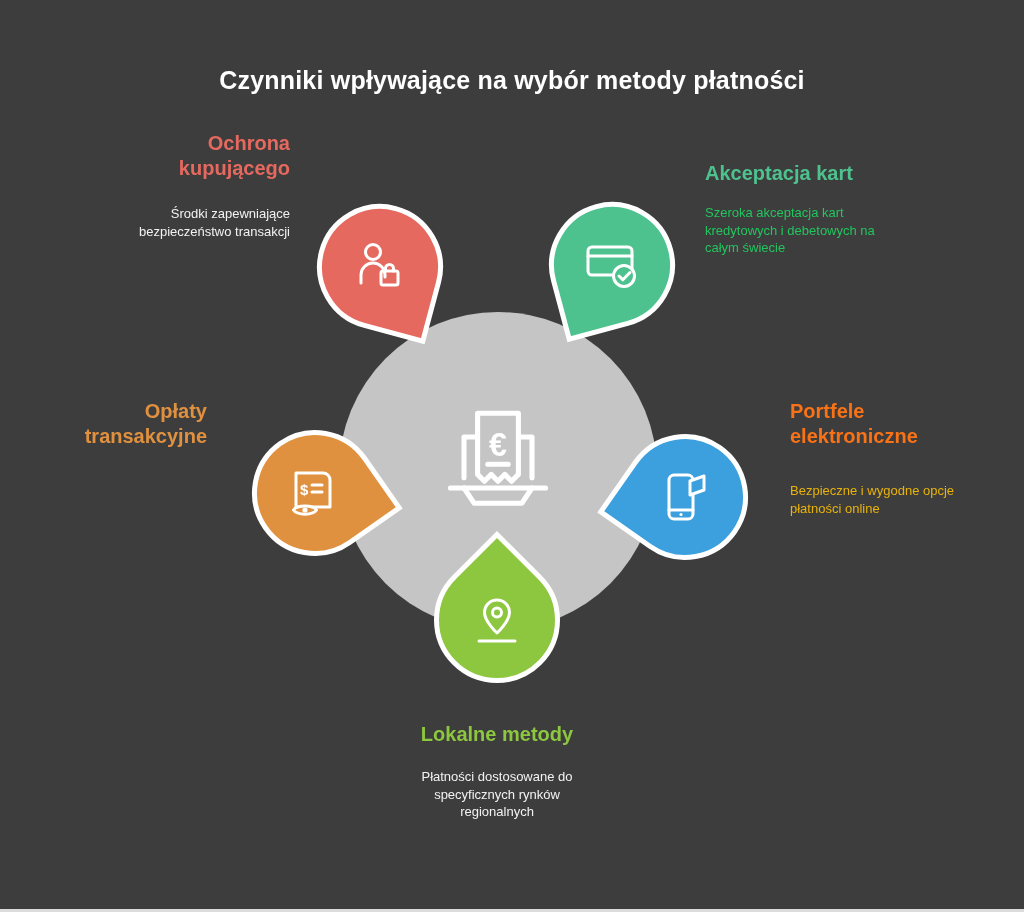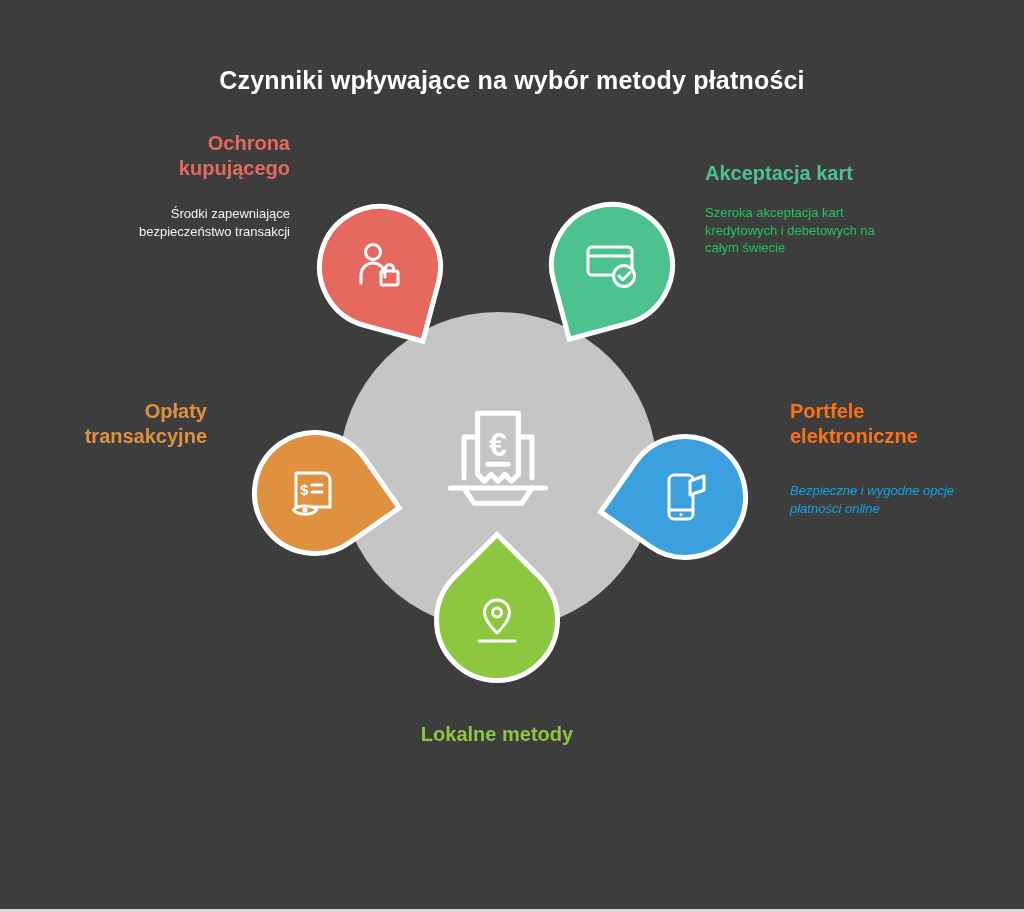--- a/index.html
+++ b/index.html
@@ -149,29 +149,30 @@
     <svg class="pin-icon" viewBox="0 0 64 64">
       <g class="stroke-set">
         <rect x="16" y="10" width="24" height="44" rx="5"></rect>
         <path d="M16 45 H40"></path>
         <circle cx="28" cy="49.5" r="1.6" fill="#ffffff" stroke="none"></circle>
         <path d="M37 16 L51 11 V25 L37 30 Z" fill="#3ba0dd"></path>
       </g>
     </svg>
   </div>
   <div class="label label-right" style="color: #f97316;">Portfele elektroniczne</div>
-  <div class="desc desc-right" style="color: #0ea5e9; font-style: italic;">Bezpieczne i wygodne opcje płatności online</div>
+  <div class="desc desc-right" style="color: #eab308;">Bezpieczne i wygodne opcje płatności online</div>
 
   <div class="pin pin-lime">
     <div class="pin-shape" style="background-color: rgb(141, 198, 63);"></div>
     <svg class="pin-icon" viewBox="0 0 64 64">
       <g class="stroke-set">
         <path d="M32 45 C32 45 19.5 33.5 19.5 24.5 A12.5 12.5 0 0 1 44.5 24.5 C44.5 33.5 32 45 32 45 Z"></path>
         <circle cx="32" cy="24.5" r="4.5"></circle>
         <path d="M14 53 H50"></path>
       </g>
     </svg>
   </div>
   <div class="label label-bottom" style="color: rgb(141, 198, 63);">Lokalne metody</div>
+  <div class="desc desc-bottom" style="color: rgb(242, 242, 242);">Płatności dostosowane do specyficznych rynków regionalnych</div>
 
   <div class="bottom-edge"></div>
 
 </div>
 
 </body></html>

